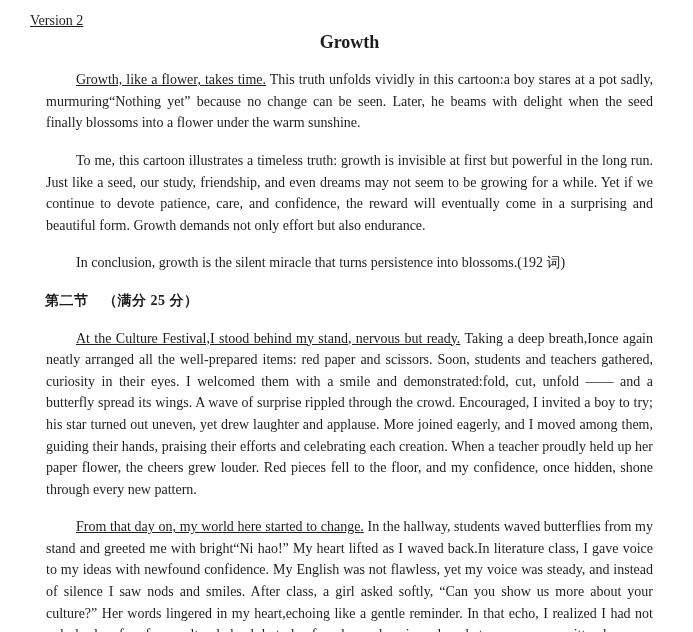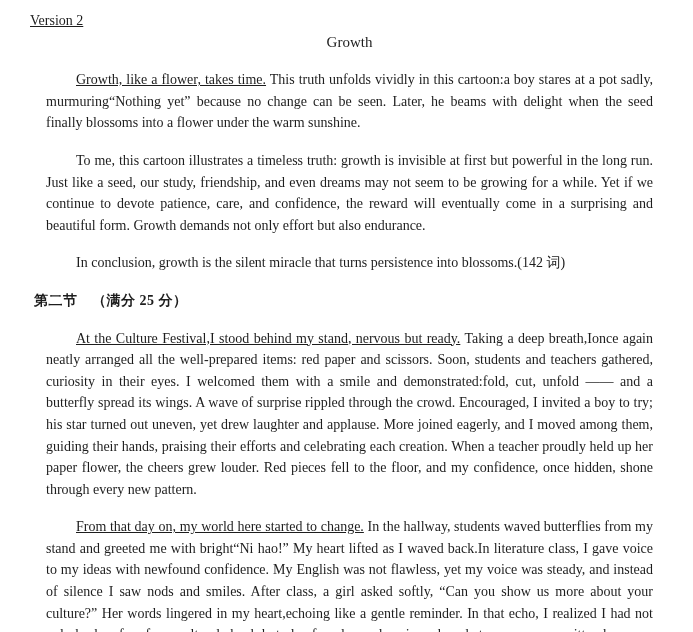--- a/index.html
+++ b/index.html
@@ -22,53 +22,53 @@
   }
   .version-line {
     text-align: left;
     margin: 0;
   }
   .underline {
     text-decoration: underline;
   }
   .essay-title {
     text-align: center;
-    font-weight: normal;
+    font-weight: bold;
     margin: 0;
-    font-size: 15px;
+    font-size: 18px;
   }
   .para {
     margin: 16px;
     text-align: justify;
     text-justify: inter-word;
     text-indent: 30px;
   }
   .section-heading {
-    margin: 4px;
+    margin: 15px;
     font-weight: bold;
     text-align: left;
     letter-spacing: 0.5px;
   }
 </style>
 </head>
 <body>
 
 <div class="page">
 
   <div class="version-line">
     <span class="underline">Version 2</span>
   </div>
 
   <div class="essay-title">Growth</div>
 
   <p class="para"><span class="underline">Growth, like a flower, takes time.</span><span> This truth unfolds vividly in this cartoon:a boy stares at a pot sadly, murmuring“Nothing yet” because no change can be seen. Later, he beams with delight when the seed finally blossoms into a flower under the warm sunshine.</span></p>
 
   <p class="para"><span>To me, this cartoon illustrates a timeless truth: growth is invisible at first but powerful in the long run. Just like a seed, our study, friendship, and even dreams may not seem to be growing for a while. Yet if we continue to devote patience, care, and confidence, the reward will eventually come in a surprising and beautiful form. Growth demands not only effort but also endurance.</span></p>
 
-  <p class="para"><span>In conclusion, growth is the silent miracle that turns persistence into blossoms.(142 词)</span></p>
+  <p class="para"><span>In conclusion, growth is the silent miracle that turns persistence into blossoms.(192 词)</span></p>
 
   <div class="section-heading">第二节　（满分 25 分）</div>
 
   <p class="para"><span class="underline">At the Culture Festival,I stood behind my stand, nervous but ready.</span><span> Taking a deep breath,Ionce again neatly arranged all the well-prepared items: red paper and scissors. Soon, students and teachers gathered, curiosity in their eyes. I welcomed them with a smile and demonstrated:fold, cut, unfold —— and a butterfly spread its wings. A wave of surprise rippled through the crowd. Encouraged, I invited a boy to try; his star turned out uneven, yet drew laughter and applause. More joined eagerly, and I moved among them, guiding their hands, praising their efforts and celebrating each creation. When a teacher proudly held up her paper flower, the cheers grew louder. Red pieces fell to the floor, and my confidence, once hidden, shone through every new pattern.</span></p>
 
   <p class="para"><span class="underline">From that day on, my world here started to change.</span><span> In the hallway, students waved butterflies from my stand and greeted me with bright“Ni hao!” My heart lifted as I waved back.In literature class, I gave voice to my ideas with newfound confidence. My English was not flawless, yet my voice was steady, and instead of silence I saw nods and smiles. After class, a girl asked softly, “Can you show us more about your culture?” Her words lingered in my heart,echoing like a gentle reminder. In that echo, I realized I had not only broken free from cultural shock but also found my place in a shared story—— one written by many voices, yet open enough to hold my own.</span></p>
 
 </div>
 
 </body></html>

